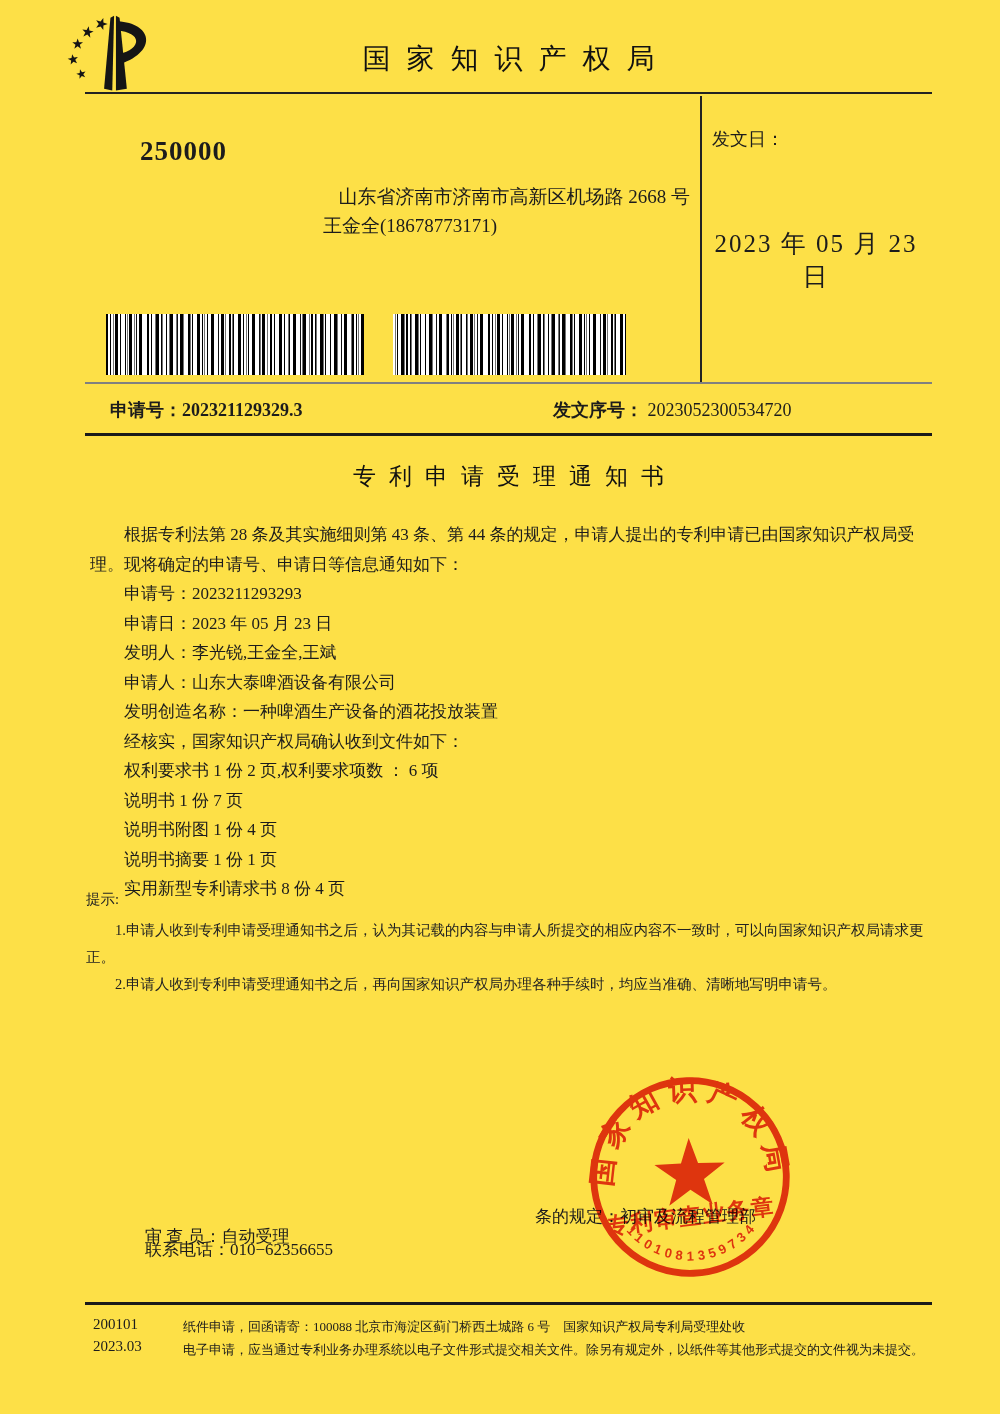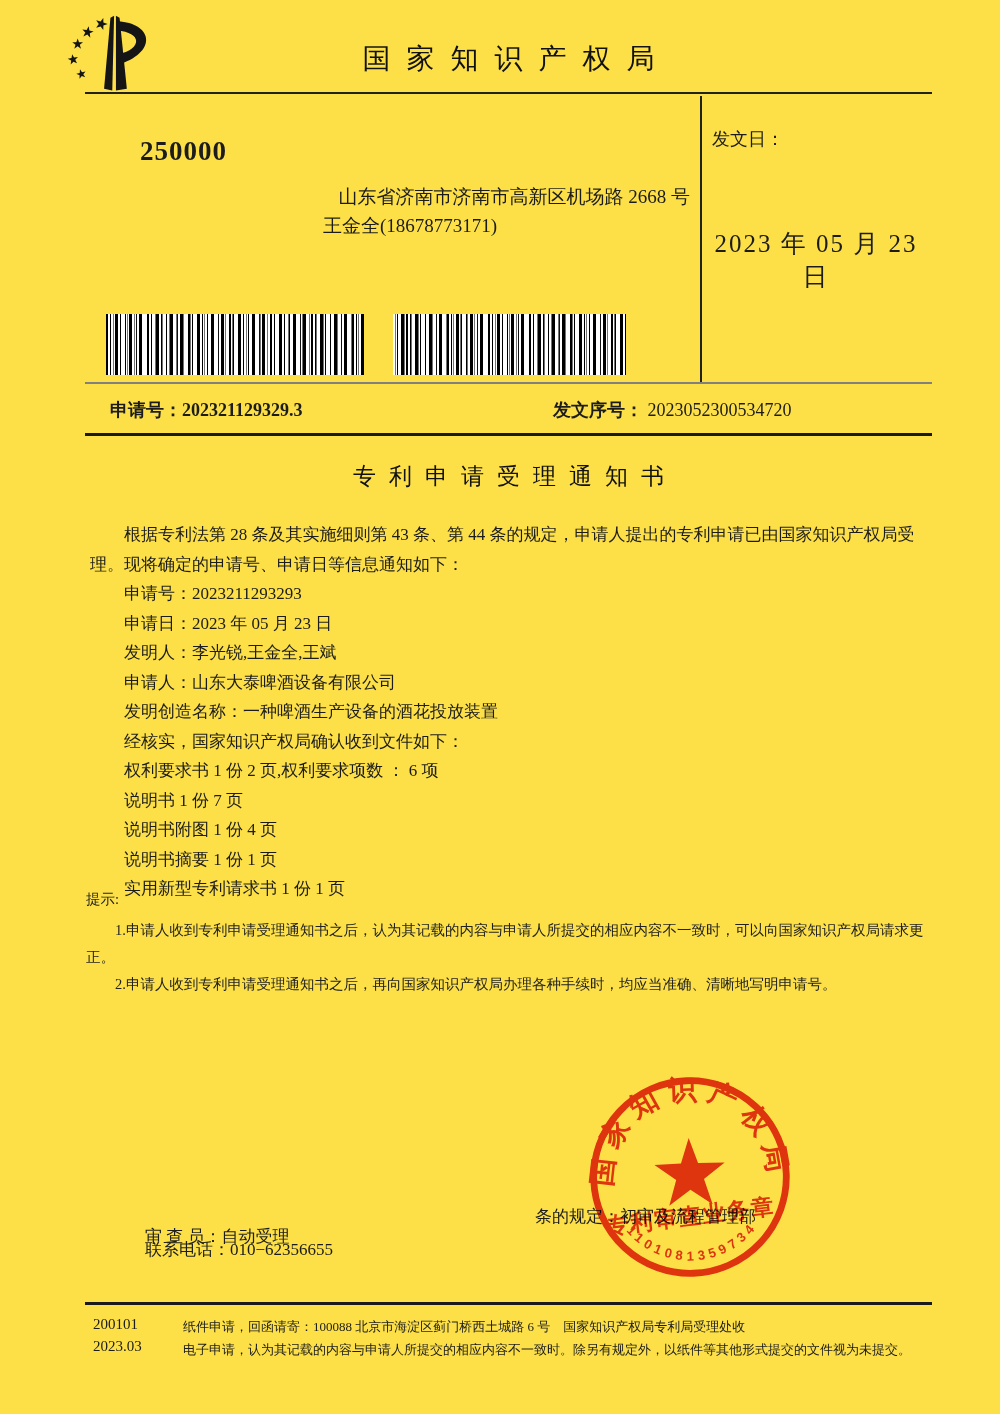--- a/index.html
+++ b/index.html
@@ -127,21 +127,21 @@
     <p class="item">申请号：2023211293293</p>
     <p class="item">申请日：2023 年 05 月 23 日</p>
     <p class="item">发明人：李光锐,王金全,王斌</p>
     <p class="item">申请人：山东大泰啤酒设备有限公司</p>
     <p class="item">发明创造名称：一种啤酒生产设备的酒花投放装置</p>
     <p class="item">经核实，国家知识产权局确认收到文件如下：</p>
     <p class="item">权利要求书 1 份 2 页,权利要求项数 ： 6 项</p>
     <p class="item">说明书 1 份 7 页</p>
     <p class="item">说明书附图 1 份 4 页</p>
     <p class="item">说明书摘要 1 份 1 页</p>
-    <p class="item">实用新型专利请求书 1 份 1 页</p>
+    <p class="item">实用新型专利请求书 8 份 4 页</p>
   </div>
 
   <div class="notes">
     <div class="notes-label">提示:</div>
     <p>1.申请人收到专利申请受理通知书之后，认为其记载的内容与申请人所提交的相应内容不一致时，可以向国家知识产权局请求更正。</p>
     <p>2.申请人收到专利申请受理通知书之后，再向国家知识产权局办理各种手续时，均应当准确、清晰地写明申请号。</p>
   </div>
 
   <div class="signoff-row1">
     <span class="sig-examiner">
@@ -173,16 +173,16 @@
         <textPath href="#sealBot" startOffset="50%" text-anchor="middle">1101081359734</textPath>
       </text>
     </svg>
   </div>
 
   <div class="rule rule-footer"></div>
   <div class="footer-code1">200101</div>
   <div class="footer-code2">2023.03</div>
   <div class="footer-text">
     <p>纸件申请，回函请寄：100088 北京市海淀区蓟门桥西土城路 6 号　国家知识产权局专利局受理处收</p>
-    <p>电子申请，认为其记载的内容与申请人所提交的相应内容不一致时。除另有规定外，以纸件等其他形式提交的文件视为未提交。</p>
+    <p>电子申请，应当通过专利业务办理系统以电子文件形式提交相关文件。除另有规定外，以纸件等其他形式提交的文件视为未提交。</p>
   </div>
 
 </div>
 
 </body></html>

